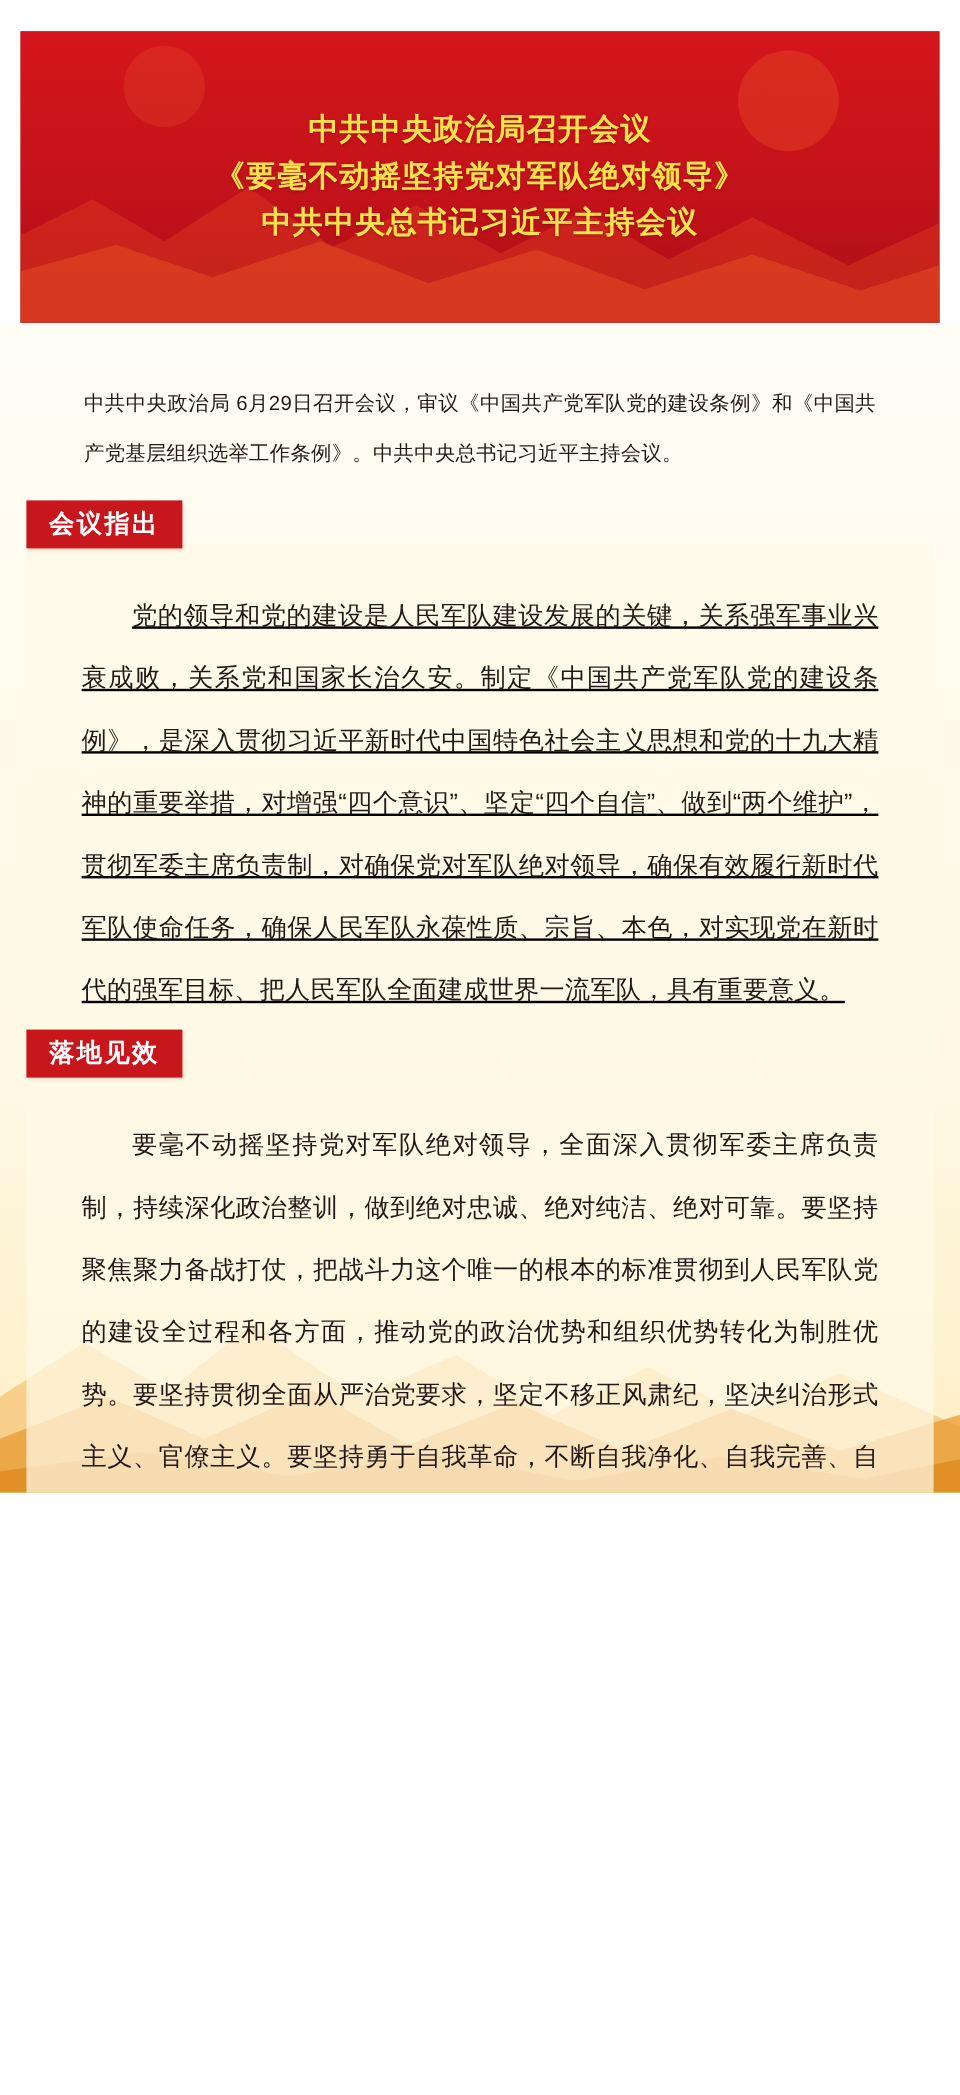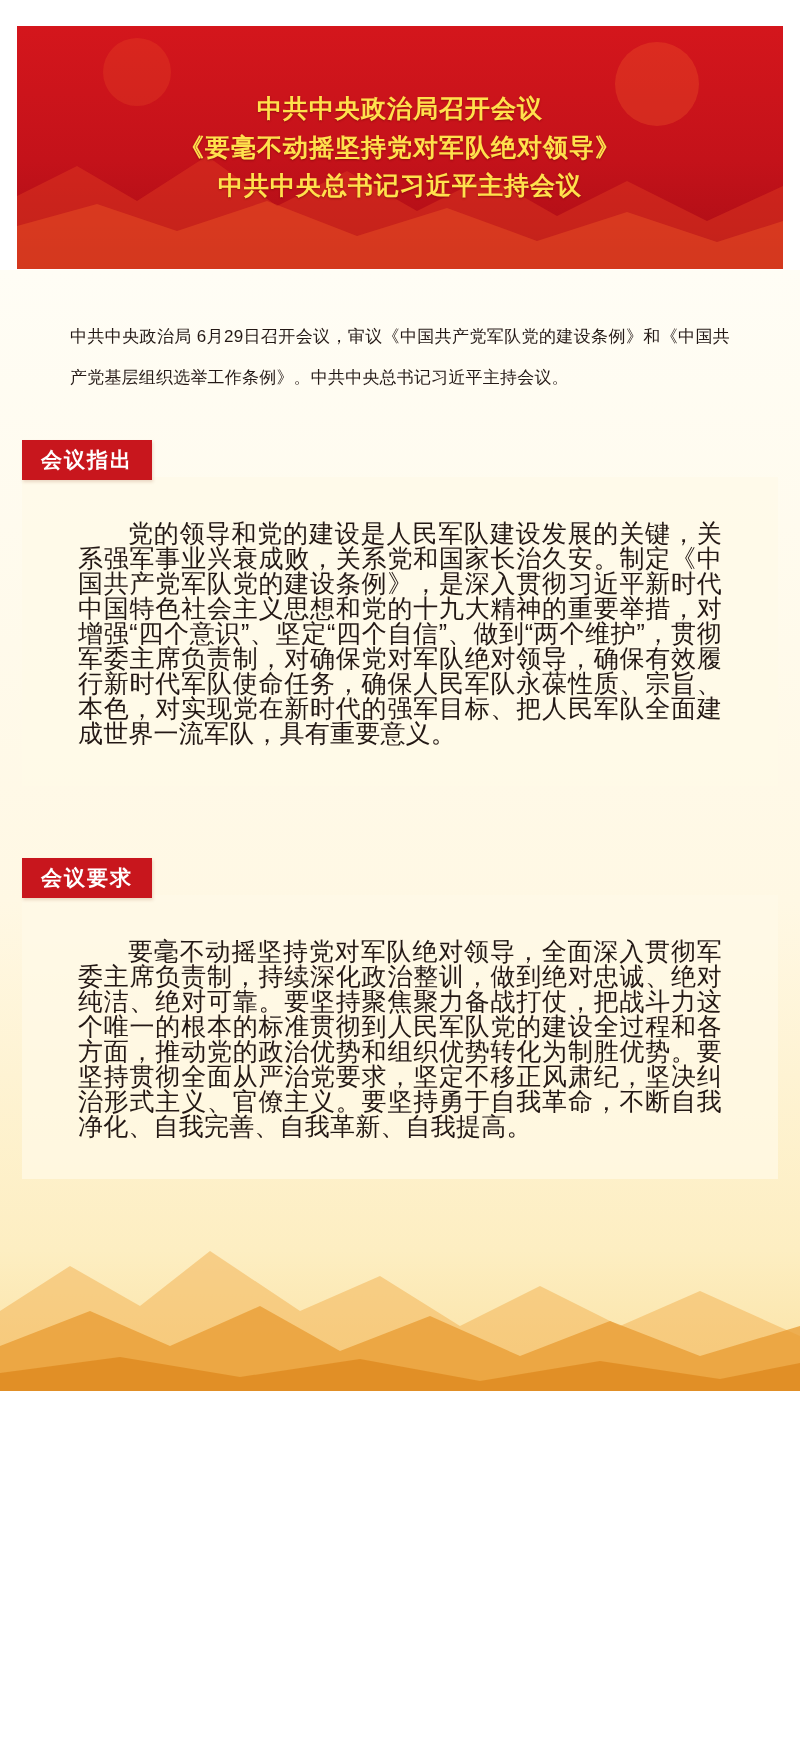--- a/index.html
+++ b/index.html
@@ -8,21 +8,21 @@
   }
   body {
     width: 800px;
     height: 1746px;
     font-family: "Liberation Sans", "DejaVu Sans", sans-serif;
     background: #ffffff;
   }
   .poster {
     position: relative;
     width: 800px;
-    height: 1391px;
+    height: 1244px;
     overflow: hidden;
     background:
       linear-gradient(to bottom,
         #ffffff 0px,
         #ffffff 270px,
         #fffdf5 270px,
         #fff8e4 900px,
         #fdeec2 1250px,
         #f9d98c 1480px,
         #f3bf5c 1600px,
@@ -107,23 +107,23 @@
     box-shadow: 1px 2px 3px rgba(140,60,20,.18);
   }
   .panel {
     position: relative;
     margin-top: -3px;
     background: rgba(255,250,232,.72);
     padding: 34px 46px 30px 46px;
     box-sizing: border-box;
   }
   .panel p {
-    margin: 10px;
-    font-size: 25px;
-    line-height: 25px;
+    margin: 0;
+    font-size: 21px;
+    line-height: 52px;
     color: #231815;
     text-align: justify;
     text-indent: 2em;
     letter-spacing: .2px;
   }
 
   
   .page-num {
     position: absolute;
     left: 0;
@@ -185,29 +185,29 @@
     </svg>
     <div class="banner-inner">
       <div class="banner-line">中共中央政治局召开会议</div>
       <div class="banner-line">《要毫不动摇坚持党对军队绝对领导》</div>
       <div class="banner-line">中共中央总书记习近平主持会议</div>
     </div>
   </div>
 
   <div class="lead">中共中央政治局 6月29日召开会议，审议《中国共产党军队党的建设条例》和《中国共产党基层组织选举工作条例》。中共中央总书记习近平主持会议。</div>
 
-  <div class="section" style="top:440px;">
+  <div class="section" style="top:417px;text-decoration:underline;">
     <div class="tag">会议指出</div>
     <div class="panel">
       <p>党的领导和党的建设是人民军队建设发展的关键，关系强军事业兴衰成败，关系党和国家长治久安。制定《中国共产党军队党的建设条例》，是深入贯彻习近平新时代中国特色社会主义思想和党的十九大精神的重要举措，对增强“四个意识”、坚定“四个自信”、做到“两个维护”，贯彻军委主席负责制，对确保党对军队绝对领导，确保有效履行新时代军队使命任务，确保人民军队永葆性质、宗旨、本色，对实现党在新时代的强军目标、把人民军队全面建成世界一流军队，具有重要意义。</p>
     </div>
   </div>
 
   <div class="section" style="top:858px;">
-    <div class="tag">会议要求</div>
+    <div class="tag">落地见效</div>
     <div class="panel">
       <p>要毫不动摇坚持党对军队绝对领导，全面深入贯彻军委主席负责制，持续深化政治整训，做到绝对忠诚、绝对纯洁、绝对可靠。要坚持聚焦聚力备战打仗，把战斗力这个唯一的根本的标准贯彻到人民军队党的建设全过程和各方面，推动党的政治优势和组织优势转化为制胜优势。要坚持贯彻全面从严治党要求，坚定不移正风肃纪，坚决纠治形式主义、官僚主义。要坚持勇于自我革命，不断自我净化、自我完善、自我革新、自我提高。</p>
     </div>
   </div>
 
 
   <div class="page-num">（一）</div>
 
   <div class="logo-wrap">
     <span class="logo-mark">

